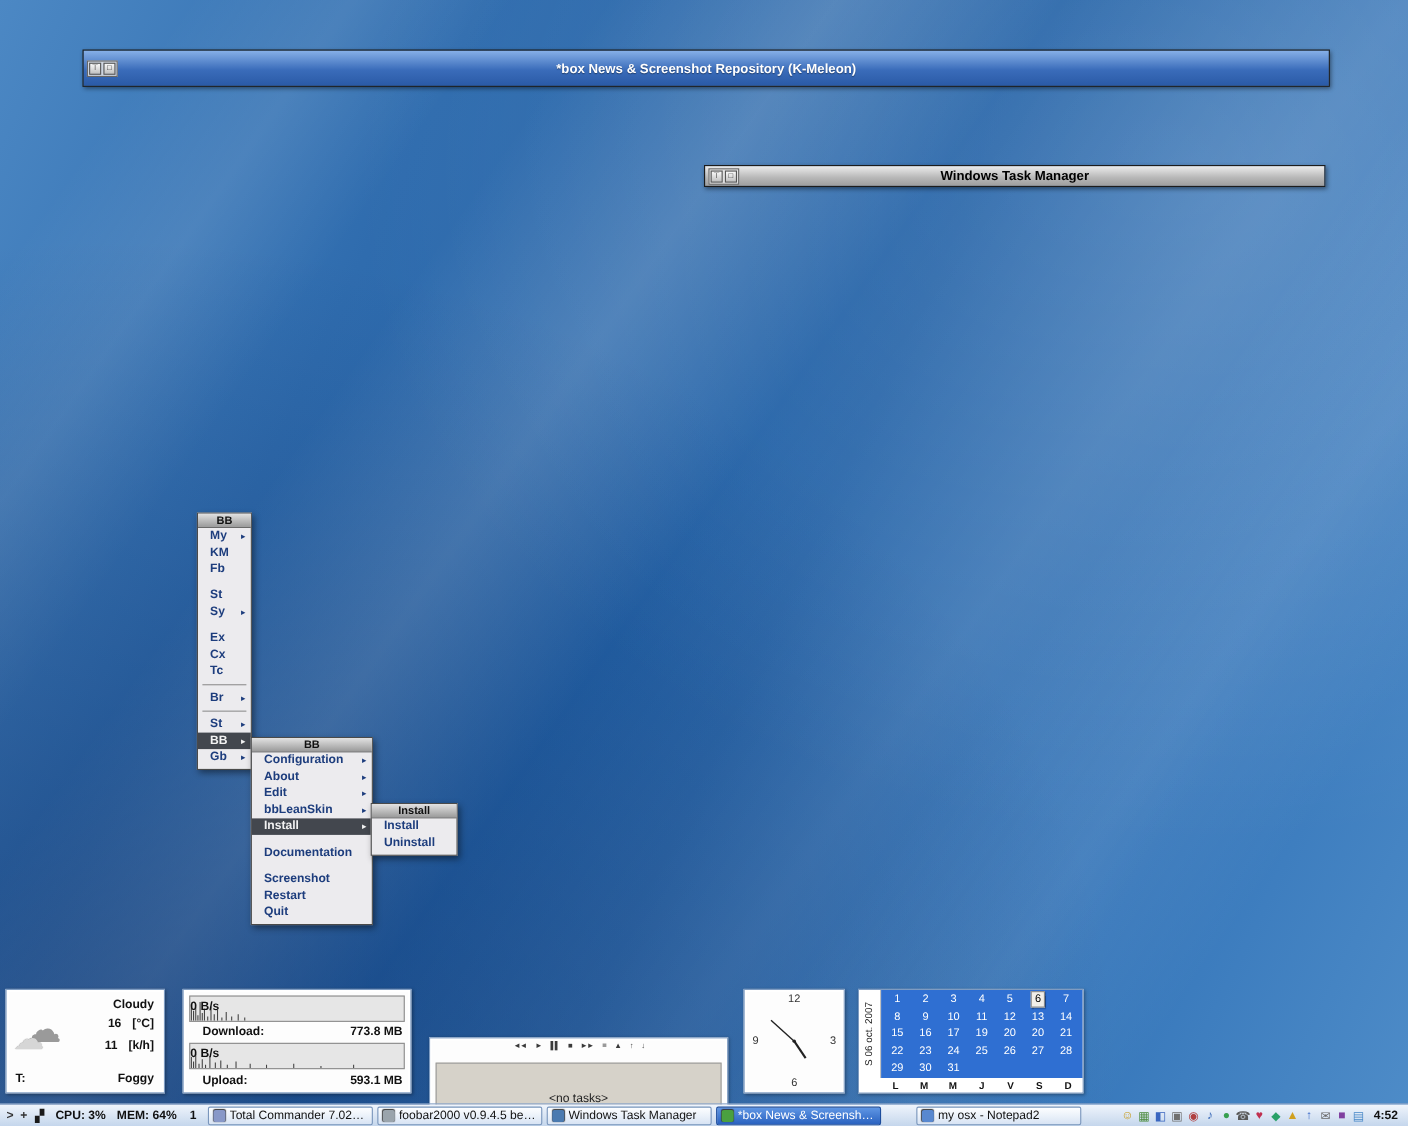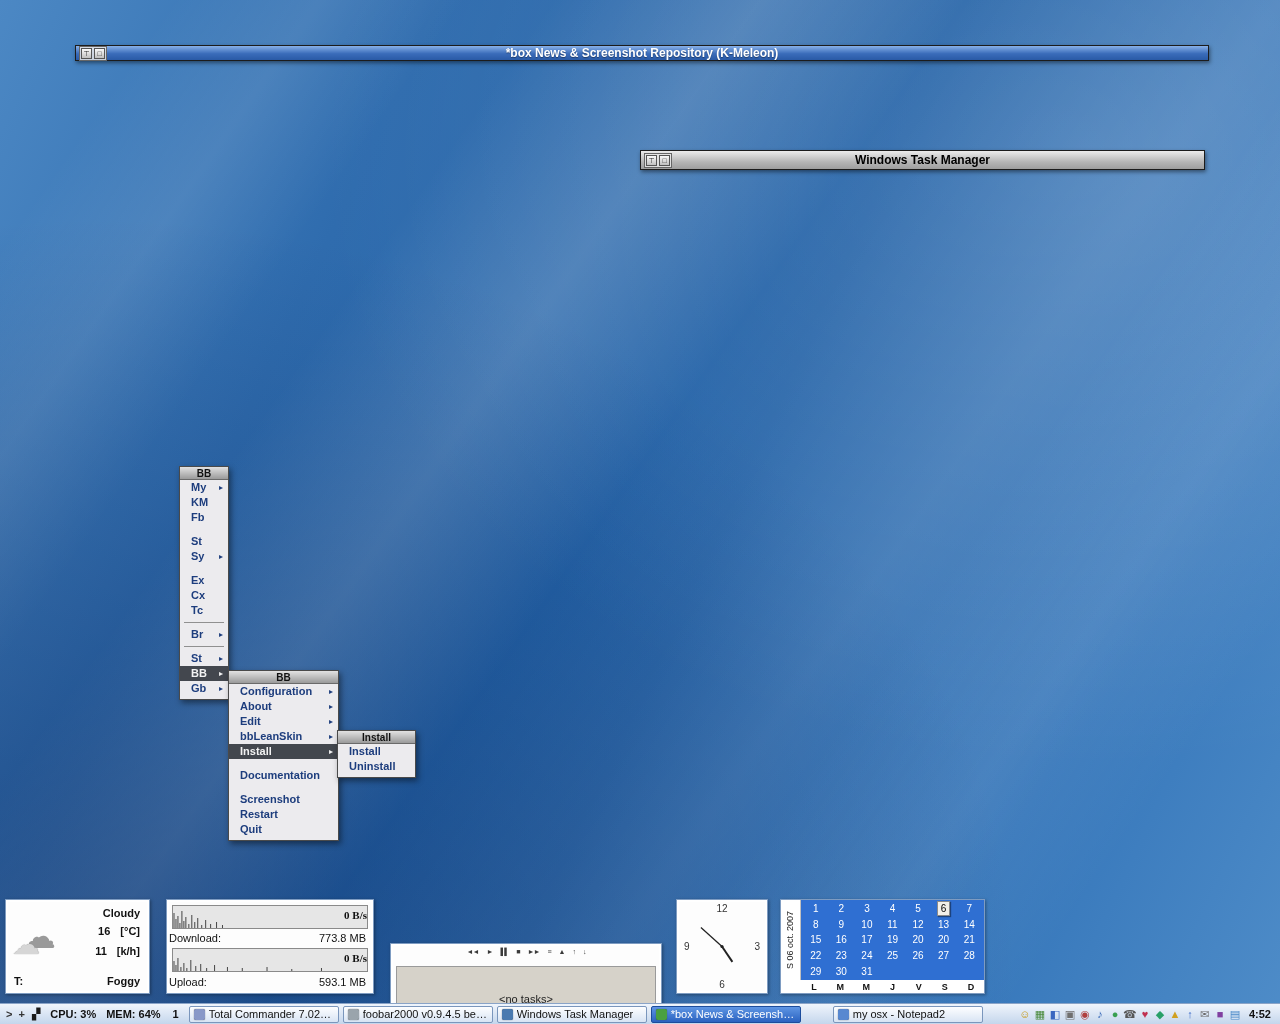--- a/index.html
+++ b/index.html
@@ -14,21 +14,21 @@
     transform:rotate(35deg);}
   .b1{left:170px;width:340px;}
   .b2{left:600px;width:520px;opacity:.75;}
   .b3{left:-220px;width:240px;opacity:.6;}
   .b4{left:960px;width:300px;opacity:.55;}
   .shade{position:absolute;inset:0;
     background:radial-gradient(ellipse at 85% 15%,rgba(255,255,255,.15),rgba(0,0,0,0) 50%),
                radial-gradient(ellipse at 8% 95%,rgba(0,20,70,.38),rgba(0,0,0,0) 55%);}
 
   
-  .titlebar{position:absolute;height:16px;border:1px solid #1c1c1c;display:flex;align-items:center;
+  .titlebar{position:absolute;height:34px;border:1px solid #1c1c1c;display:flex;align-items:center;
     box-shadow:1px 2px 4px rgba(0,0,0,.45);}
   .titlebar.blue{background:linear-gradient(#87b0e8,#3a6cba 55%,#2a5aa6);color:#fff;}
   .titlebar.gray{background:linear-gradient(#ececec,#b6b6b6 60%,#9e9e9e);color:#000;}
   .tb-title{position:absolute;left:0;right:0;text-align:center;font-size:12px;font-weight:bold;line-height:16px;}
   .titlebar.blue .tb-title{text-shadow:0 1px 1px rgba(0,0,0,.4);}
   .tb-btns{position:relative;z-index:2;display:flex;gap:2px;margin-left:3px;background:rgba(230,230,230,.85);
     padding:1px;border:1px solid #666;}
   .tb-btn{width:11px;height:11px;background:linear-gradient(#fafafa,#c0c0c0);border:1px solid #555;
     font-size:7px;line-height:9px;text-align:center;color:#222;}
 
@@ -53,24 +53,24 @@
   .w-cond{top:7px;}
   .w-temp{top:25px;}
   .w-wind{top:45px;}
   .w-t{position:absolute;left:8px;bottom:6px;font-weight:bold;}
   .w-status{position:absolute;right:9px;bottom:6px;font-weight:bold;}
   .cloud-back{position:absolute;left:16px;top:16px;font-size:34px;color:#9a9a9a;}
   .cloud-front{position:absolute;left:6px;top:28px;font-size:28px;color:#d6d6d6;text-shadow:0 0 1px #888;}
 
   
   .graph{position:absolute;left:5px;right:5px;height:24px;background:#e6e6e6;border:1px solid #8a8a8a;}
-  .graph .rate{position:absolute;left:0;right:0;top:3px;text-align:right;font-weight:bold;font-family:Liberation Serif, serif;}
+  .graph .rate{position:absolute;left:0;right:0;top:3px;text-align:left;font-weight:bold;}
   .graph svg{position:absolute;left:0;bottom:0;width:100%;height:22px;}
   .g1{top:5px;} .g2{top:48px;}
-  .n-row{position:absolute;left:2px;right:7px;display:flex;justify-content:space-between;font-weight:normal;}
+  .n-row{position:absolute;left:17px;right:7px;display:flex;justify-content:space-between;font-weight:bold;}
   .r1{top:32px;} .r2{top:76px;}
 
   
   .controls{position:absolute;left:0;right:0;top:4px;display:flex;justify-content:center;gap:8px;}
   .ctl{font-size:7px;color:#3a3a3a;letter-spacing:-1px;cursor:default;}
   .p-status{position:absolute;left:5px;right:5px;top:22px;bottom:5px;background:#d6d2c9;
     border:1px solid #9a9a9a;display:flex;align-items:center;justify-content:center;color:#222;}
 
   
   .cknum{position:absolute;font-size:10px;color:#333;}

